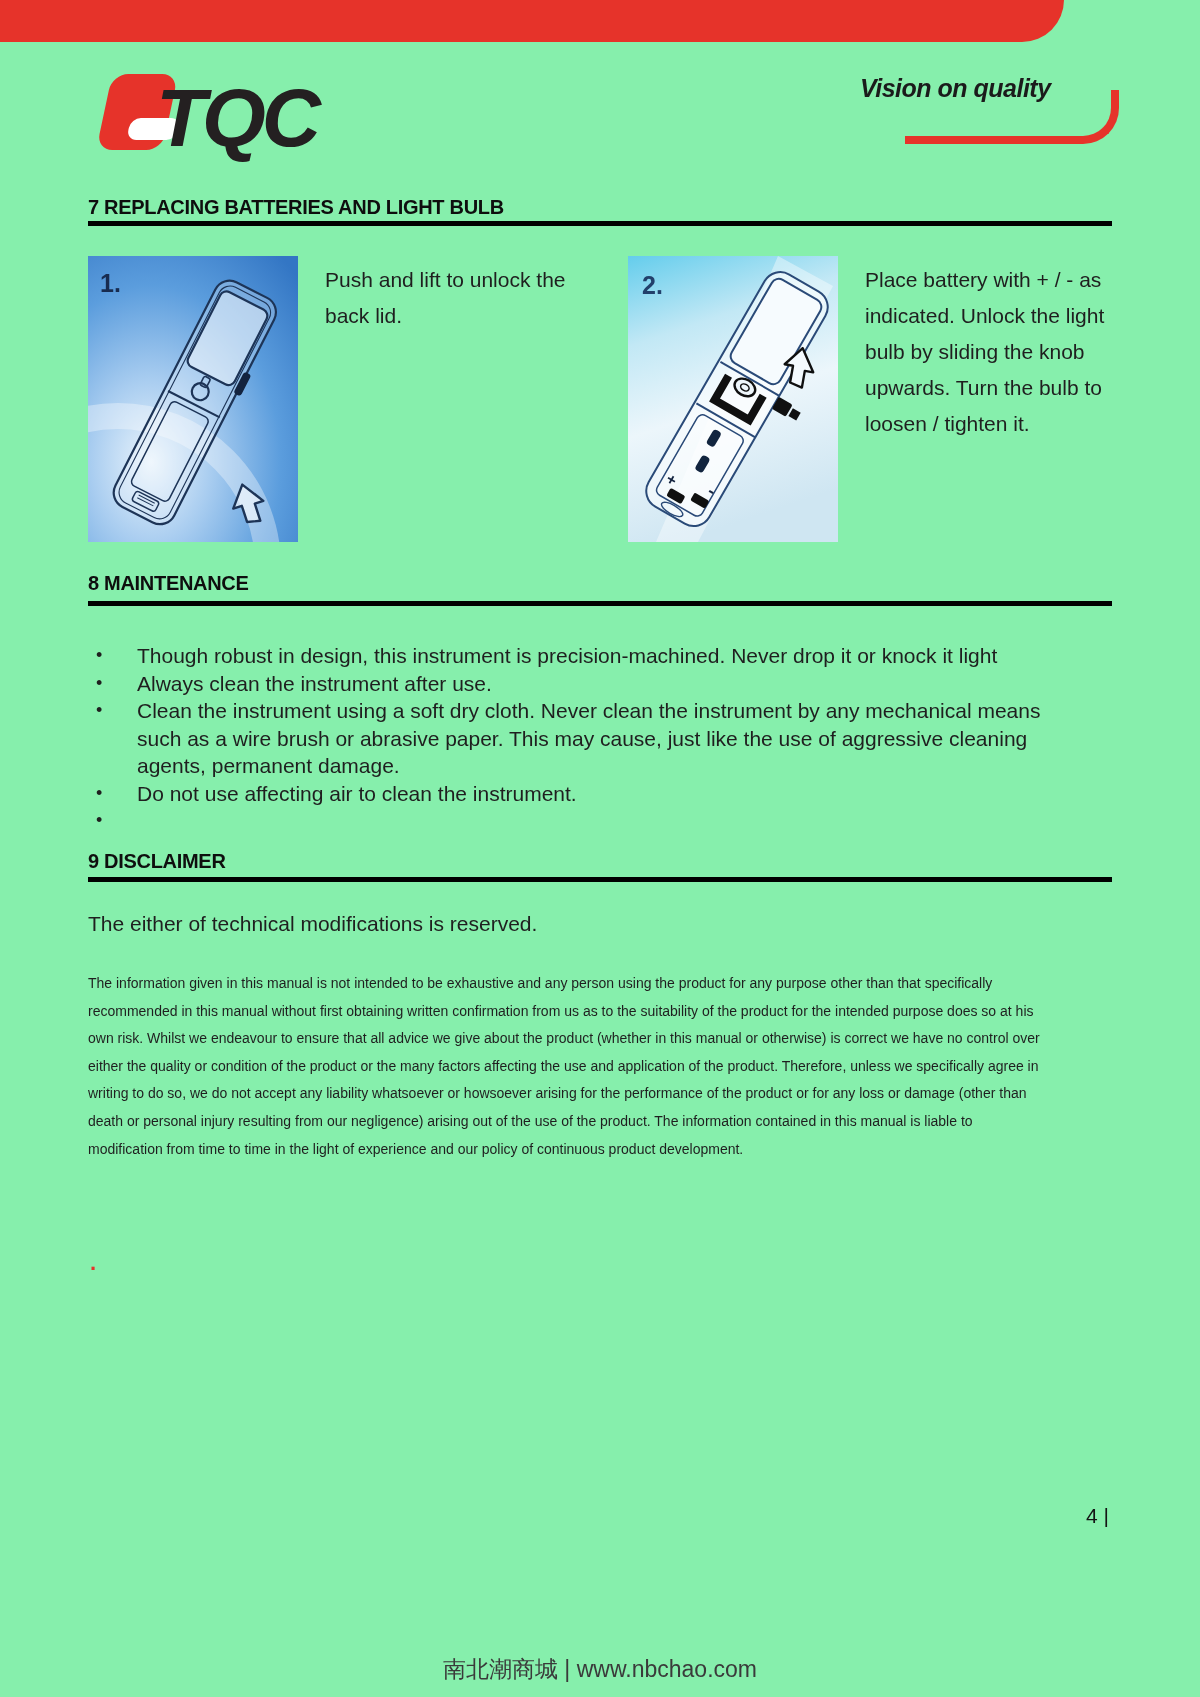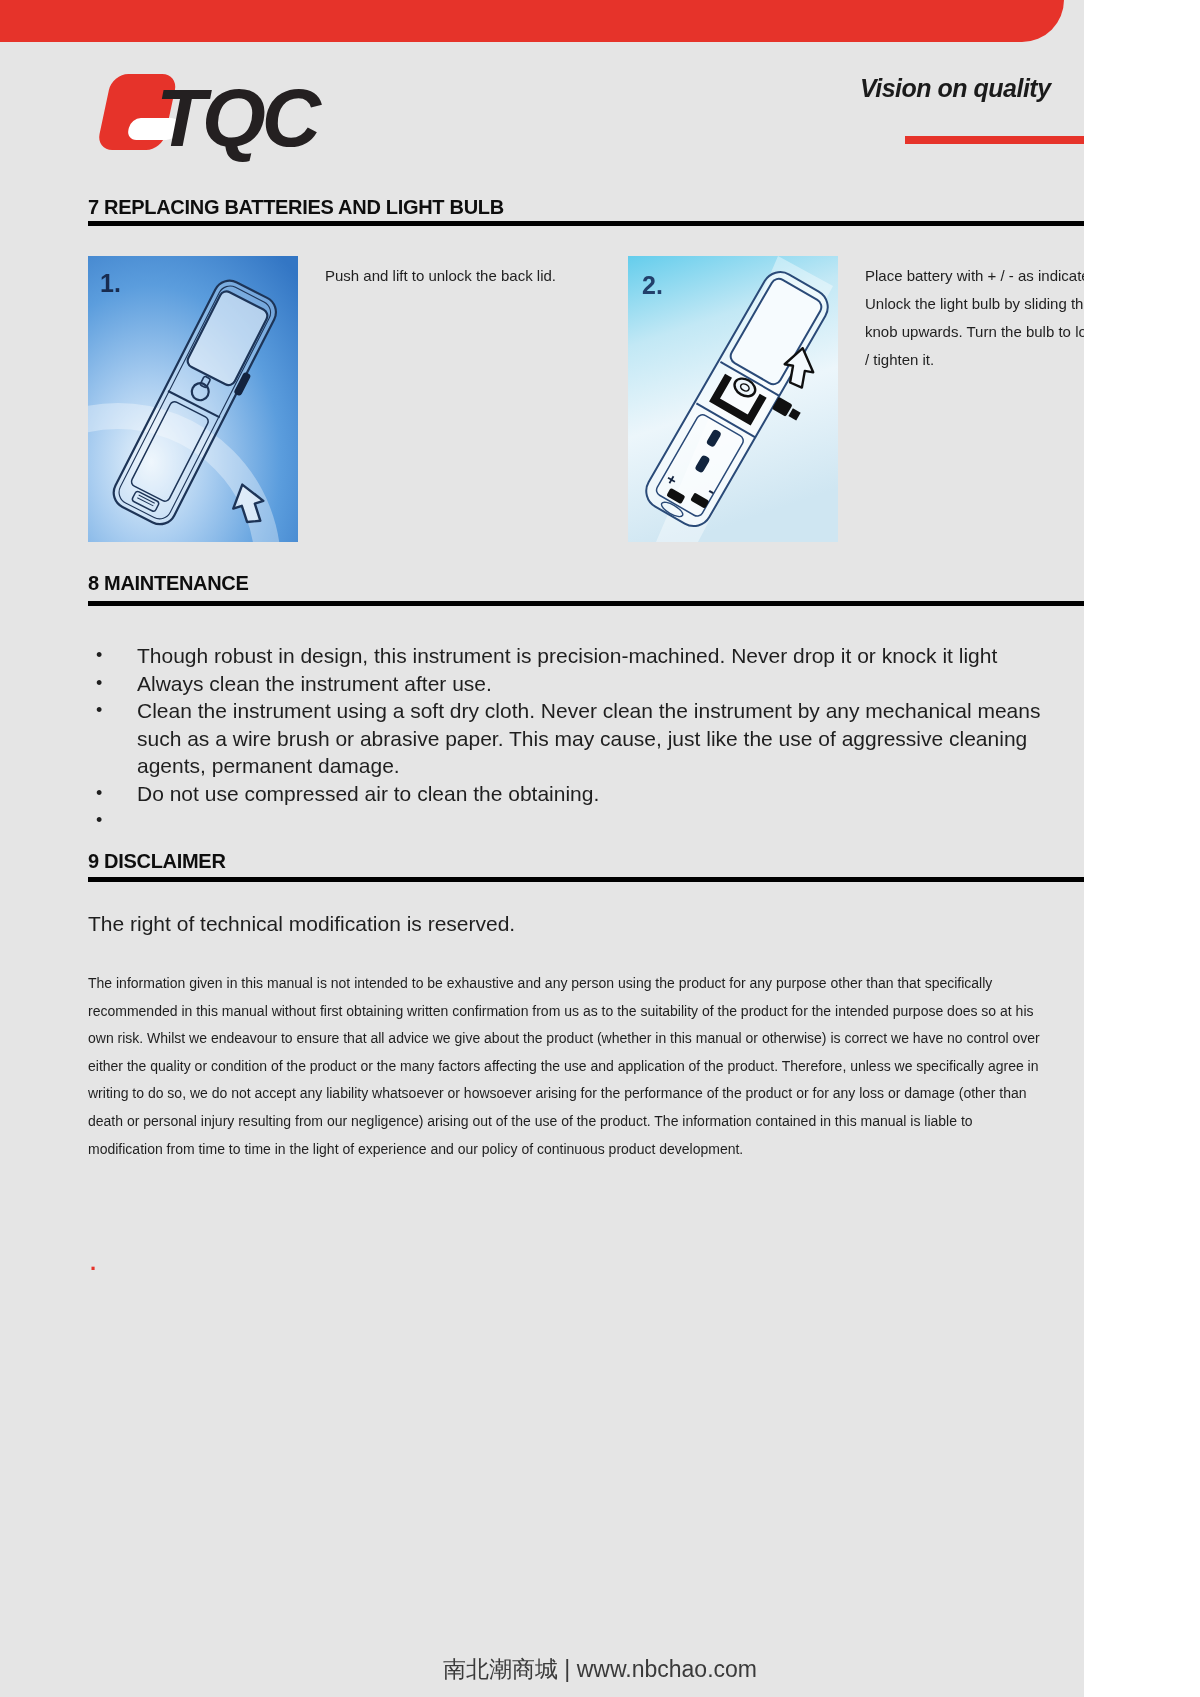--- a/index.html
+++ b/index.html
@@ -1,36 +1,36 @@
 <!DOCTYPE html>
 <html><head>
 <meta charset="utf-8">
 <style>
   html,body{margin:0;padding:0;background:#ffffff;}
   .page{
-    position:relative;width:1084px;height:1697px;background:#e5e5e5;
+    position:relative;width:1200px;height:1697px;background:#86efac;
     font-family:"Liberation Sans", sans-serif;color:#222;overflow:hidden;
   }
   
   .redbar{position:absolute;top:0;left:0;width:1064px;height:42px;background:#e6332a;border-radius:0 0 60px 0;}
   .logo{position:absolute;left:84px;top:66px;width:260px;height:96px;}
   .tagline{position:absolute;left:860px;top:74px;width:252px;
     font-style:italic;font-weight:bold;font-size:25px;letter-spacing:-0.5px;color:#1b1b1b;}
   .swoosh{position:absolute;left:905px;top:90px;width:206px;height:46px;
     border-bottom:8px solid #e6332a;border-right:8px solid #e6332a;border-bottom-right-radius:36px;}
   
   .h{position:absolute;left:88px;font-size:20px;font-weight:bold;color:#0e0e0e;letter-spacing:-0.3px;white-space:nowrap;}
   .rule{position:absolute;left:88px;width:1024px;height:5px;background:#000;}
   .h7{top:196px}.rule7{top:221px}
   .h8{top:572px}.rule8{top:601px}
   .h9{top:850px}.rule9{top:877px}
   
   .fig{position:absolute;top:256px;width:210px;height:286px;}
   .fig1{left:88px}.fig2{left:628px}
-  .cap{position:absolute;top:262px;font-size:15px;line-height:28px;color:#1f1f1f;}
+  .cap{position:absolute;top:262px;font-size:21px;line-height:36px;color:#1f1f1f;}
   .cap1{left:325px;width:252px;}
   .cap2{left:865px;width:258px;}
   
   .mlist{position:absolute;left:88px;top:642px;width:968px;font-size:21px;line-height:27.5px;color:#1f1f1f;}
   .mrow{display:flex;}
   .bullet{flex:none;width:49px;padding-left:8px;box-sizing:border-box;font-size:18px;}
   
   .p1{position:absolute;left:88px;top:912px;width:960px;font-size:21px;color:#1f1f1f;}
   .p2{position:absolute;left:88px;top:970px;width:962px;font-size:14px;line-height:27.6px;color:#1f1f1f;}
   .straydot{position:absolute;left:90px;top:1250px;font-size:22px;font-weight:bold;color:#e6332a;}
@@ -134,30 +134,30 @@
     <div class="mrow">
       <span class="bullet">•</span>
       <span>Always clean the instrument after use.</span>
     </div>
     <div class="mrow">
       <span class="bullet">•</span>
       <span>Clean the instrument using a soft dry cloth. Never clean the instrument by any mechanical means such as a wire brush or abrasive paper. This may cause, just like the use of aggressive cleaning agents, permanent damage.</span>
     </div>
     <div class="mrow">
       <span class="bullet">•</span>
-      <span>Do not use compressed air to clean the obtaining.</span>
+      <span>Do not use affecting air to clean the instrument.</span>
     </div>
     <div class="mrow">
       <span class="bullet">•</span>
     </div>
   </div>
 
   <div class="h h9">9 DISCLAIMER</div>
   <div class="rule rule9"></div>
 
-  <div class="p1">The right of technical modification is reserved.</div>
+  <div class="p1">The either of technical modifications is reserved.</div>
   <div class="p2">The information given in this manual is not intended to be exhaustive and any person using the product for any purpose other than that specifically recommended in this manual without first obtaining written confirmation from us as to the suitability of the product for the intended purpose does so at his own risk.  Whilst we endeavour to ensure that all advice we give about the product (whether in this manual or otherwise) is correct we have no control over either the quality or condition of the product or the many factors affecting the use and application of the product. Therefore, unless we specifically agree in writing to do so, we do not accept any liability whatsoever or howsoever arising for the performance of the product or for any loss or damage (other than death or personal injury resulting from our negligence) arising out of the use of the product. The information contained in this manual is liable to modification from time to time in the light of experience and our policy of continuous product development.</div>
   <div class="straydot">.</div>
 
   <div class="pagenum">4 |</div>
   <div class="footer">南北潮商城 | www.nbchao.com</div>
 
 </div>
 
 </body></html>

